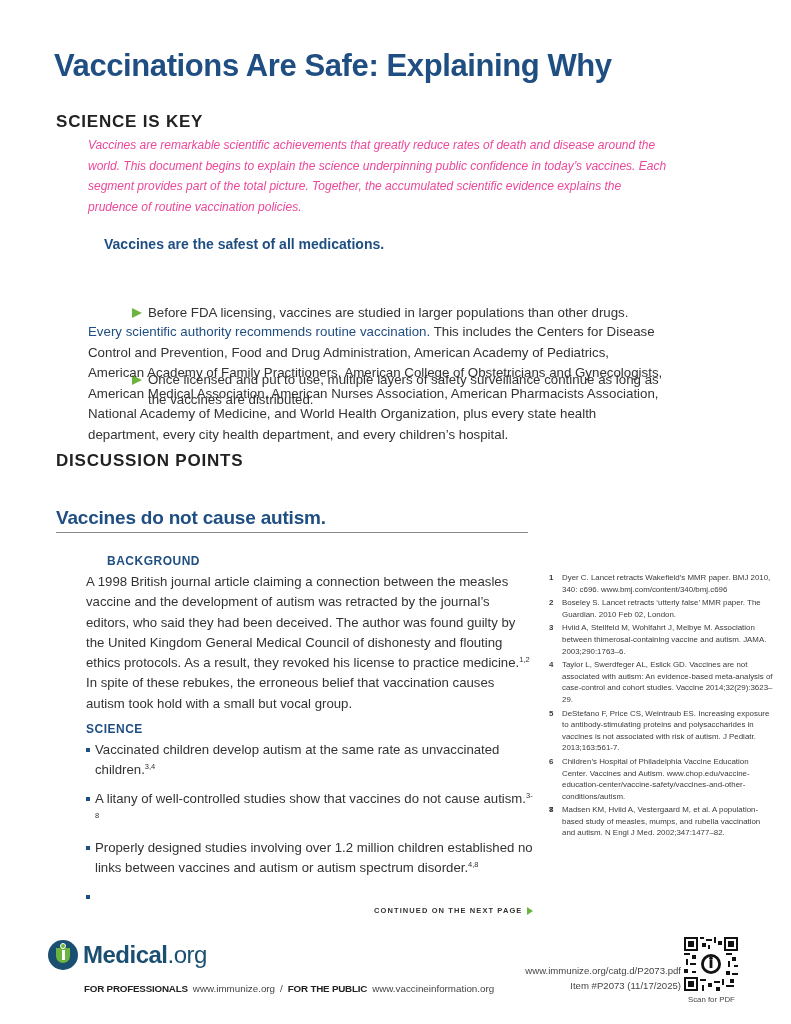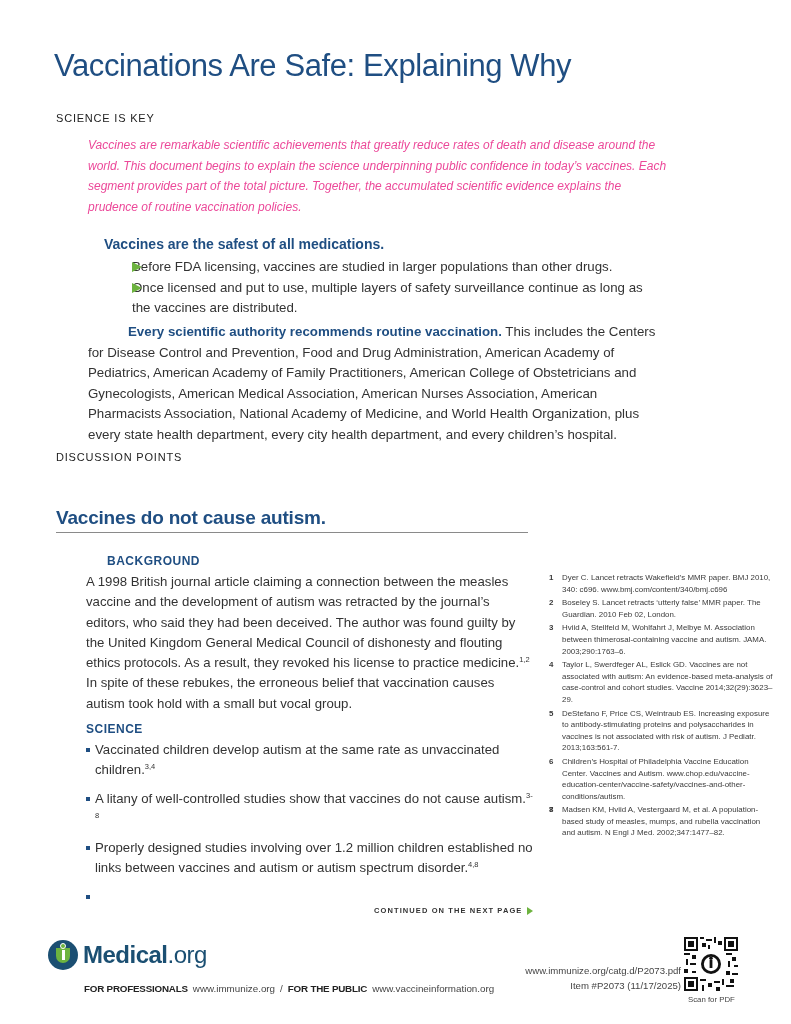--- a/index.html
+++ b/index.html
@@ -2,46 +2,46 @@
 <html><head>
   <meta charset="utf-8">
   <style>
     * { box-sizing: border-box; margin: 0; padding: 0; }
     html, body { width: 791px; height: 1024px; background: #ffffff; overflow: hidden; }
     body { position: relative; font-family: "Liberation Sans", sans-serif; color: #2b2b2b; }
 
     .title {
       position: absolute; left: 54px; top: 48px;
       font-family: "Liberation Sans", sans-serif;
-      font-size: 31px; font-weight: normal; color: #1f4e82; letter-spacing: -0.4px;
+      font-size: 31px; font-weight: bold; color: #1f4e82; letter-spacing: -0.4px;
     }
     .section-h {
       position: absolute; left: 56px;
-      font-size: 11px; font-weight: normal; color: #222; letter-spacing: 0.8px;
+      font-size: 17px; font-weight: bold; color: #222; letter-spacing: 0.8px;
     }
     .intro {
       position: absolute; left: 88px; top: 135px; width: 580px;
       font-size: 12px; font-style: italic; line-height: 20.5px; color: #ec4899;
     }
     .sub-h {
       position: absolute; left: 88px; top: 236px;
       font-size: 14px; font-weight: bold; color: #1f4e82; margin-left: 16px;
     }
     .tri-list { position: absolute; left: 132px; top: 257px; width: 530px; list-style: none; }
-    .tri-list li { position: relative; font-size: 13.3px; line-height: 20.5px; color: #333; margin-bottom: 0px; }
+    .tri-list li { position: relative; padding-left: 16px; font-size: 13.3px; line-height: 20.5px; color: #333; margin-bottom: 0px; margin-top: 46px; }
     .tri {
       position: absolute; left: 0; top: 5px; width: 0; height: 0;
       border-top: 5.5px solid transparent; border-bottom: 5.5px solid transparent;
       border-left: 10px solid #6db33f;
     }
     .authority {
       position: absolute; left: 88px; top: 322px; width: 580px;
       font-size: 13.3px; line-height: 20.5px; color: #333;
     }
-    .authority .lead { color: #1f4e82; font-weight: bold; margin-left: 40px; }
+    .authority .lead { color: #1f4e82; font-weight: normal; }
 
     .topic-h {
       position: absolute; left: 56px; top: 507px;
       font-size: 19px; font-weight: bold; color: #1f4e82; letter-spacing: -0.2px;
     }
     .topic-rule { position: absolute; left: 56px; top: 532px; width: 472px; height: 1px; background: #8a8a8a; }
 
     .col-h {
       position: absolute; left: 86px;
       font-size: 12px; font-weight: bold; color: #1f4e82; letter-spacing: 0.5px;

